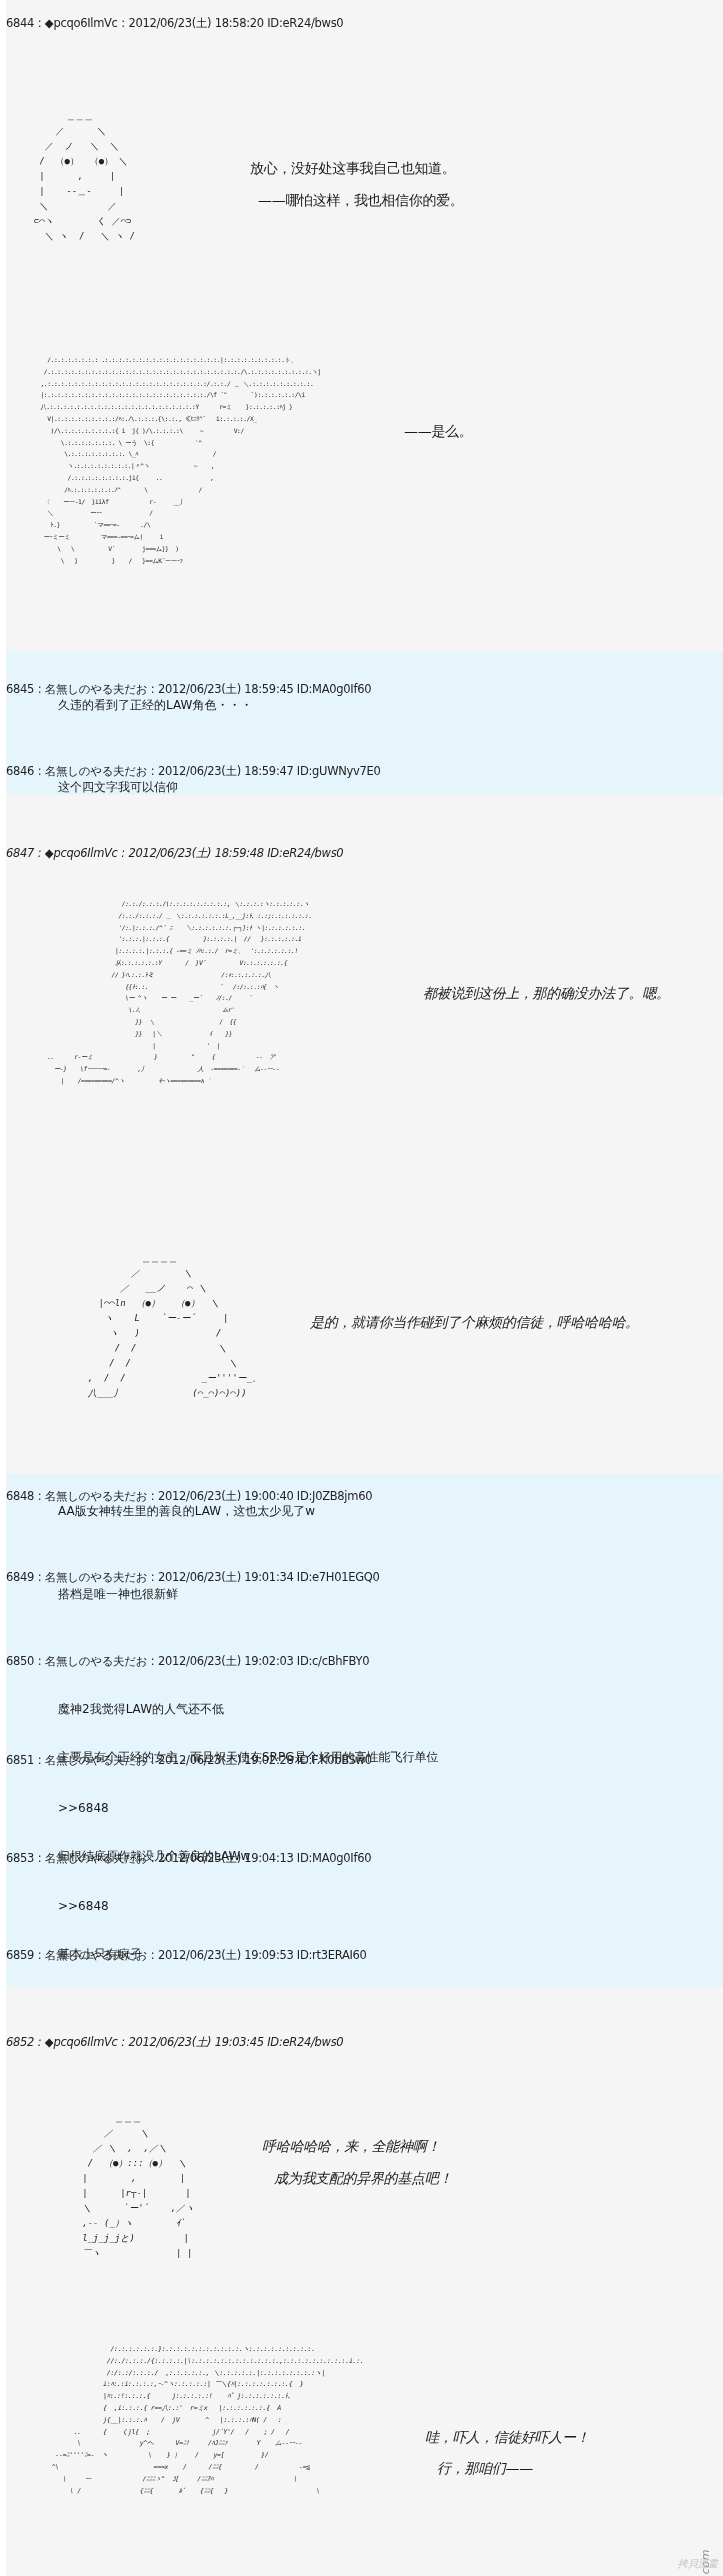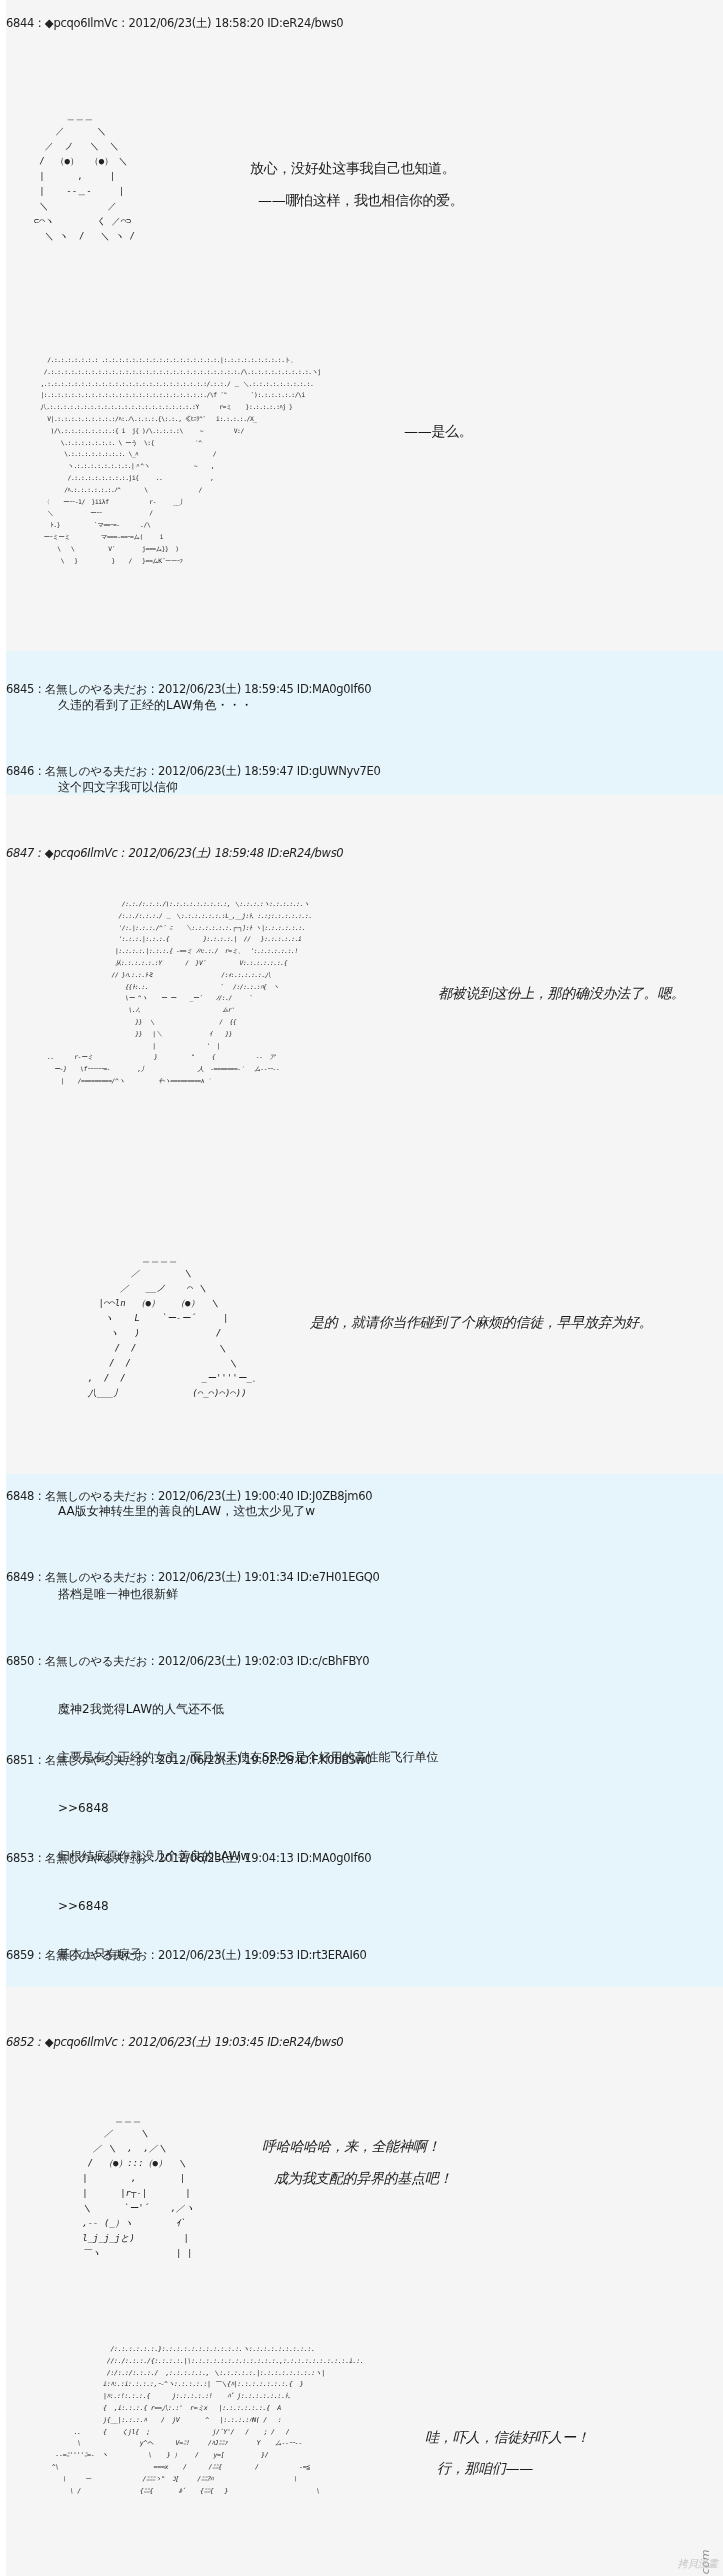--- a/index.html
+++ b/index.html
@@ -116,33 +116,33 @@
                       // }ﾊ.:.:.ﾄミ                    /:ｨ:.:.:.:.:.八
                           {{ﾄ:.:.                     ´   /:/:.:.:ﾊ{  ヽ
                           \ー ^ヽ    ー ー    _ー´    ﾉ/:./     `
                            \.ﾉ、                       ムr'
                              }}  ＼                   /  {{
                              }}   |＼              ｲ    }}
                                   |               '  |
    ..      r‐ーミ                  }          "     {            ‐-  ア
      ー-}    \fｰｰｰｰｰｰ=-        ,丿               人  -=======-′   ム--ｰｰ--
        |    /=========/^ヽ          ｲ⌒ヽ=========∧ ′</pre>
-    <div class="dialog" style="left:432px;top:190px;">都被说到这份上，那的确没办法了。嗯。</div>
+    <div class="dialog" style="left:417px;top:190px;">都被说到这份上，那的确没办法了。嗯。</div>
 
     <pre class="aa s1" style="left:60px;top:456px;">              ＿＿＿＿
             ／        ＼
           ／   __ノ    ⌒ ＼
       |⌒⌒ln  （●）   （●）  ＼
        ヽ    L    `ー‐ー´     |
         ヽ   )              /
          /  /               ＼
         /  /                  ＼
     ,  /  /              _ー''''ー_、
     八___丿             (⌒_⌒)⌒)⌒))</pre>
-    <div class="dialog" style="left:304px;top:519px;">是的，就请你当作碰到了个麻烦的信徒，早早放弃为好。</div>
+    <div class="dialog" style="left:304px;top:519px;">是的，就请你当作碰到了个麻烦的信徒，呼哈哈哈哈。</div>
   </div>
 
   <div class="sec blue" style="top:1446px;height:639px;margin-top:28px;">
     <div>
       <div class="hdr" style="top:14.5px;">
         <span>6848</span><span class="sep">:</span><span>名無しのやる夫だお</span><span class="sep">:</span><span>2012/06/23(土) 19:00:40</span>
         <span>ID:J0ZB8jm60</span>
       </div>
       <div class="body-lines" style="top:29px;"><div>AA版女神转生里的善良的LAW，这也太少见了w</div></div>
     </div>

